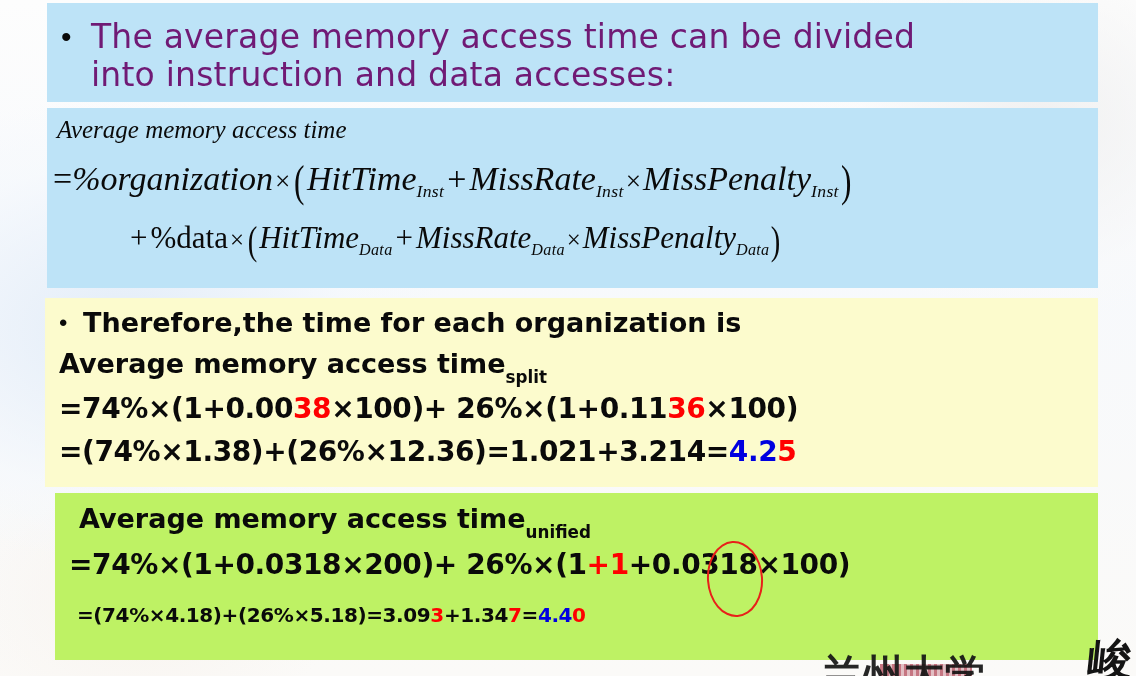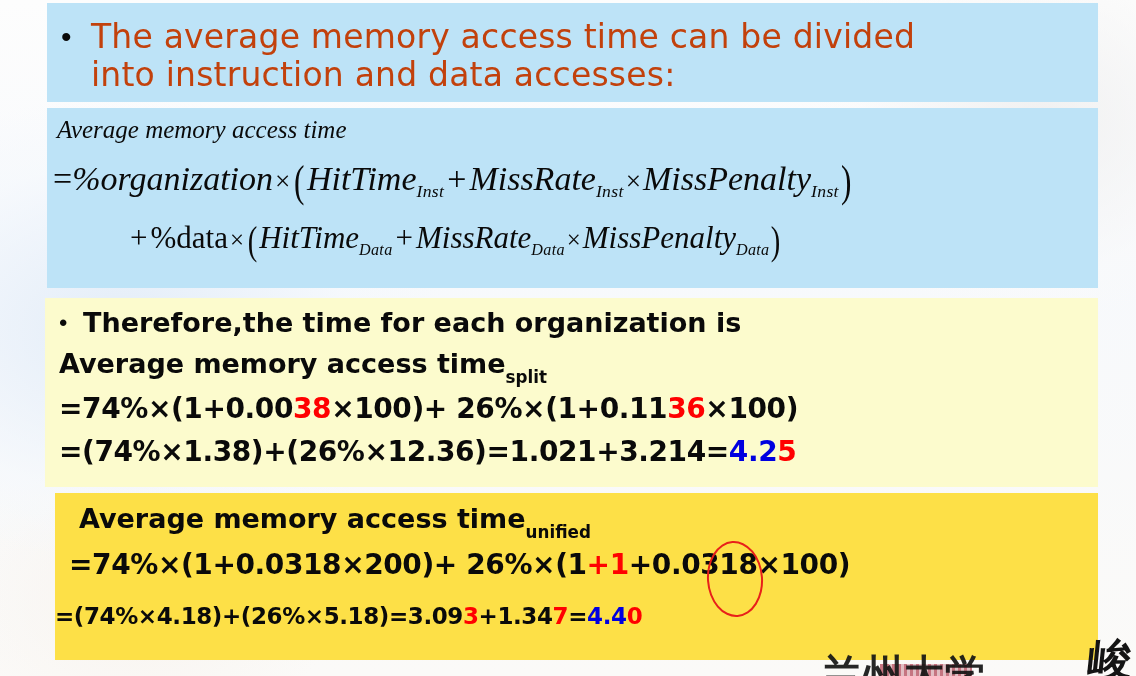--- a/index.html
+++ b/index.html
@@ -32,32 +32,32 @@
     inset: 0;
   }
 
   .box {
     position: absolute;
     box-sizing: border-box;
   }
 
   .box-blue   { background: #bde3f7; }
   .box-yellow { background: #fcfbcd; }
-  .box-green  { background: #fde047; }
+  .box-green  { background: #bef264; }
 
   
   #bullet-box {
     left: 47px; top: 3px; width: 1051px; height: 99px;
   }
   .bullet-line {
     position: absolute;
     font-family: "DejaVu Sans", sans-serif;
     font-size: 33px;
     font-weight: 400;
-    color: #c2410c;
+    color: #701a75;
     letter-spacing: 0.2px;
     white-space: nowrap;
   }
   #bullet-dot {
     position: absolute;
     left: 14px; top: 19px;
     font-size: 30px;
     color: #0a0a0a;
     line-height: 1;
   }
@@ -116,21 +116,21 @@
   #split-l2 { left: 14px; top: 50px; font-size: 27px; }
   #split-l3 { left: 14px; top: 94px; font-size: 28px; letter-spacing: -0.4px; }
   #split-l4 { left: 14px; top: 137px; font-size: 28px; letter-spacing: -0.4px; }
 
   
   #unified-box {
     left: 55px; top: 493px; width: 1043px; height: 167px;
   }
   #uni-l1 { left: 24px; top: 10px; font-size: 27px; }
   #uni-l2 { left: 14px; top: 55px; font-size: 28px; letter-spacing: -0.4px; }
-  #uni-l3 { left: 0; top: 110px; font-size: 23px; letter-spacing: -0.4px; }
+  #uni-l3 { left: 22px; top: 110px; font-size: 20px; letter-spacing: -0.4px; }
 
   .sub {
     font-size: 0.62em;
     vertical-align: sub;
     position: relative;
     top: 0.22em;
     letter-spacing: 0px;
   }
   .red  { color: #ff0000; }
   .blue { color: #0000e0; }

